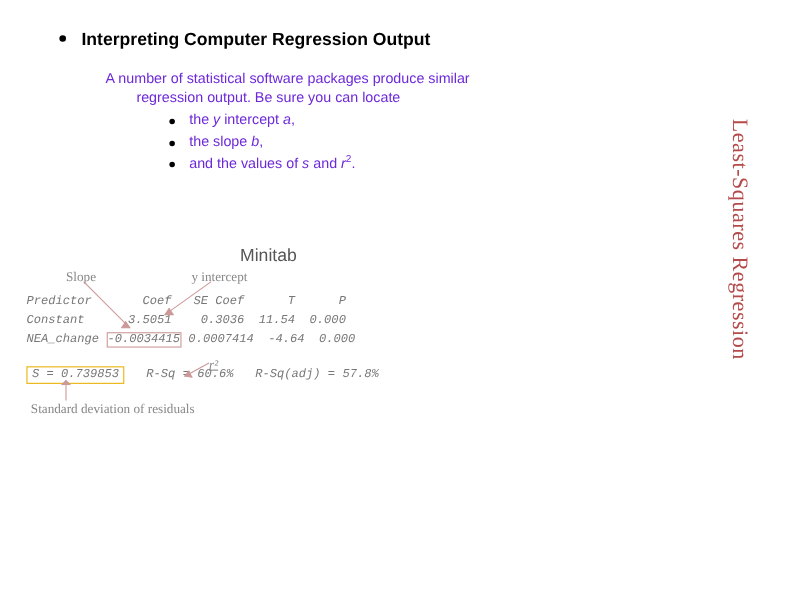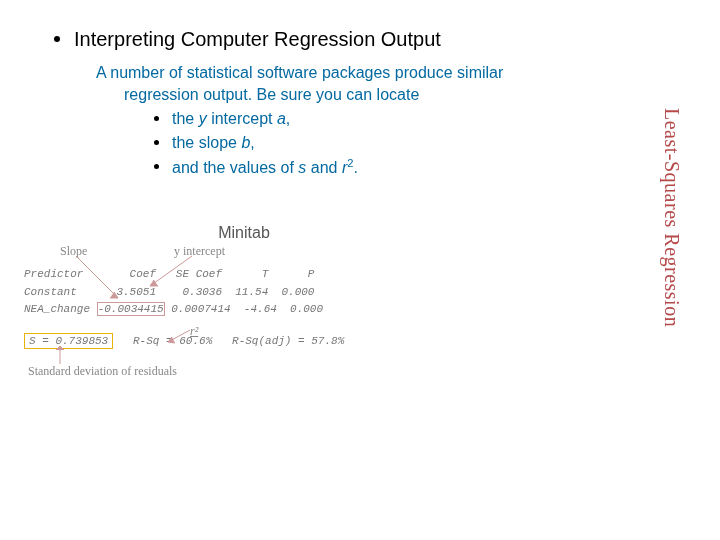--- a/index.html
+++ b/index.html
@@ -8,40 +8,40 @@
     height: 540px;
     background: #fff;
     font-family: Arial, Helvetica, sans-serif;
     position: relative;
     overflow: hidden;
   }
   .heading {
     position: absolute;
     top: 28px;
     left: 54px;
-    font-size: 20px;
-    font-weight: normal;
+    font-size: 16px;
+    font-weight: bold;
     color: #000;
   }
   .heading-bullet {
     display: inline-block;
     width: 6px; height: 6px;
     background: #000;
     border-radius: 50%;
     vertical-align: middle;
     margin-right: 14px;
     margin-bottom: 3px;
   }
   .para {
     position: absolute;
     top: 62px;
     left: 96px;
     width: 520px;
-    font-size: 16px;
-    color: #0369a1;
+    font-size: 13px;
+    color: #6d28d9;
     line-height: 1.35;
   }
   .para .indent { margin-left: 28px; display: block; }
   .sub-list {
     list-style: none;
     margin-left: 58px;
     margin-top: 2px;
   }
   .sub-list li {
     position: relative;

